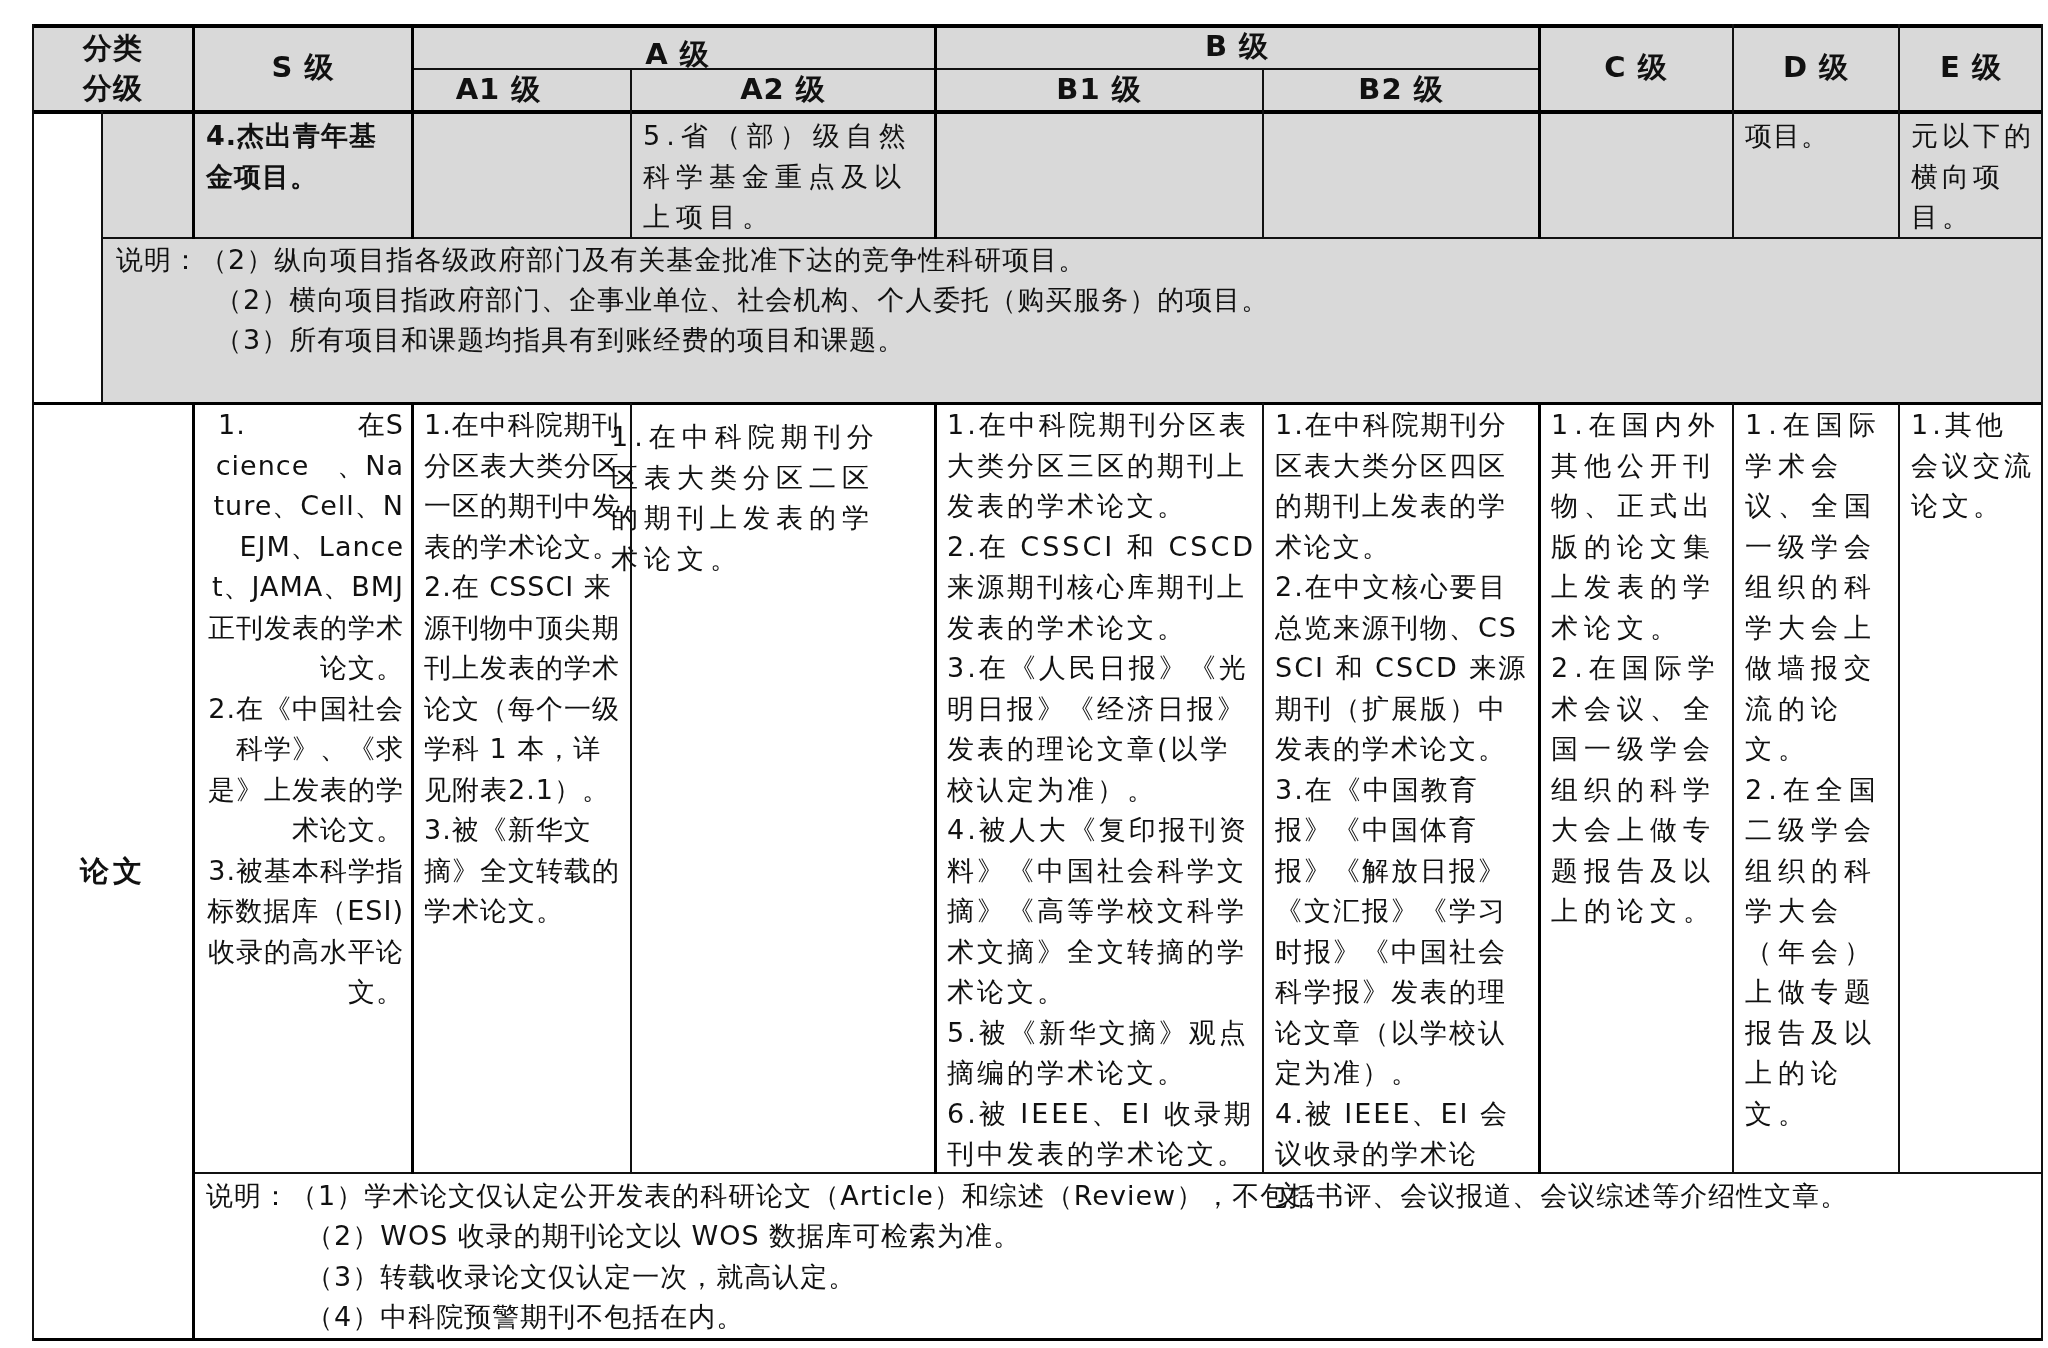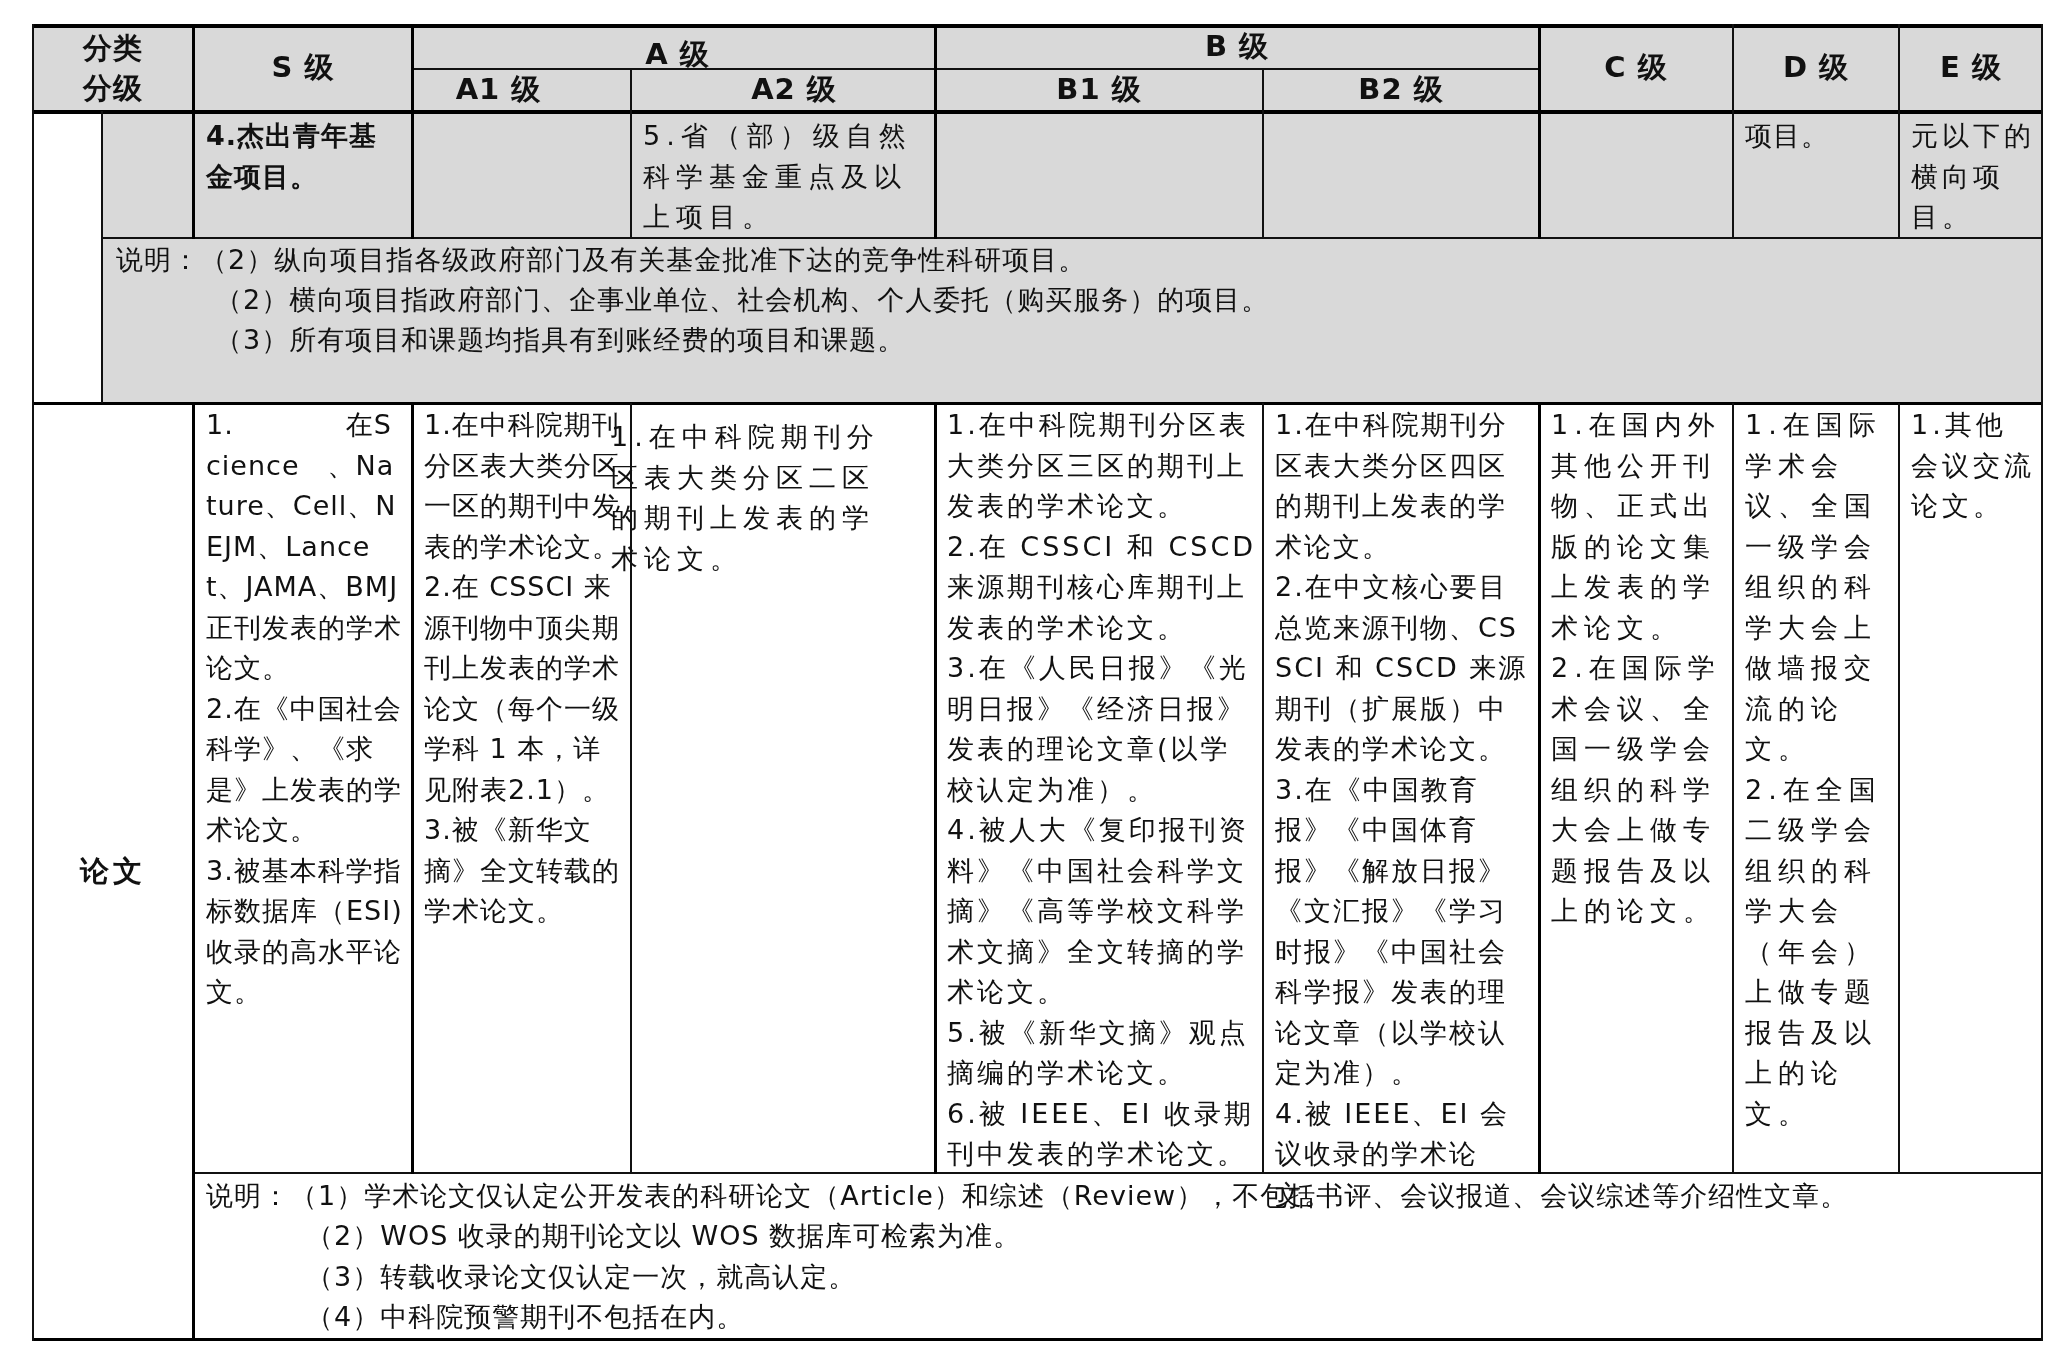--- a/index.html
+++ b/index.html
@@ -45,21 +45,21 @@
   <div class="cell gray" style="left:102px; top:111px; width:1941px; height:128px;"></div>
   <div class="cell gray" style="left:102px; top:239px; width:1941px; height:164px;"></div>
 
   <div class="hdr hdr-corner" style="left:32px; top:25px; width:162px; height:86px;">
     <span>分类</span>
     <span>分级</span>
   </div>
   <div class="hdr" style="left:194px; top:25px; width:218px; height:86px;">S 级</div>
   <div class="hdr" style="left:416px; top:25px; width:523px; height:60px;">A 级</div>
   <div class="hdr" style="left:389px; top:69px; width:219px; height:42px;">A1 级</div>
-  <div class="hdr" style="left:631px; top:69px; width:304px; height:42px;margin-left:11px;">A2 级</div>
+  <div class="hdr" style="left:631px; top:69px; width:304px; height:42px;">A2 级</div>
   <div class="hdr" style="left:935px; top:25px; width:604px; height:44px;">B 级</div>
   <div class="hdr" style="left:935px; top:69px; width:328px; height:42px;">B1 级</div>
   <div class="hdr" style="left:1263px; top:69px; width:276px; height:42px;">B2 级</div>
   <div class="hdr" style="left:1539px; top:25px; width:194px; height:86px;">C 级</div>
   <div class="hdr" style="left:1733px; top:25px; width:166px; height:86px;">D 级</div>
   <div class="hdr" style="left:1899px; top:25px; width:144px; height:86px;">E 级</div>
 
   <div class="txt" style="left:206px; top:116px; width:198px;font-weight:bold;">4.杰出青年基金项目。</div>
   <div class="txt" style="left:424px; top:116px; width:198px;"></div>
   <div class="txt" style="left:643px; top:116px; width:285px; letter-spacing:6px;">5.省（部）级自然科学基金重点及以上项目。</div>
@@ -68,21 +68,21 @@
   <div class="txt" style="left:1551px; top:116px; width:176px;"></div>
   <div class="txt" style="left:1745px; top:116px; width:148px;">项目。</div>
   <div class="txt" style="left:1911px; top:116px; width:125px; letter-spacing:4px;">元以下的横向项目。</div>
 
   <div class="note" style="left:116px; top:240px;">说明：（2）纵向项目指各级政府部门及有关基金批准下达的竞争性科研项目。</div>
   <div class="note" style="left:215px; top:280px;">（2）横向项目指政府部门、企事业单位、社会机构、个人委托（购买服务）的项目。</div>
   <div class="note" style="left:215px; top:320px;">（3）所有项目和课题均指具有到账经费的项目和课题。</div>
 
   <div class="rowlabel" style="left:32px; top:403px; width:162px; height:937px;">论文</div>
 
-  <div class="txt" style="left:206px; top:405px; width:198px;">1.　　　　在Science　、Nature、Cell、NEJM、Lancet、JAMA、BMJ 正刊发表的学术论文。
+  <div class="txt" style="left:206px; top:405px; width:198px;text-align:right;">1.　　　　在Science　、Nature、Cell、NEJM、Lancet、JAMA、BMJ 正刊发表的学术论文。
 2.在《中国社会科学》、《求是》上发表的学术论文。
 3.被基本科学指标数据库（ESI)收录的高水平论文。</div>
   <div class="txt" style="left:424px; top:405px; width:198px;">1.在中科院期刊分区表大类分区一区的期刊中发表的学术论文。
 2.在 CSSCI 来源刊物中顶尖期刊上发表的学术论文（每个一级学科 1 本，详见附表2.1）。
 3.被《新华文摘》全文转载的学术论文。</div>
   <div class="txt" style="left:611px; top:405px; width:285px; letter-spacing:6px;margin-top:12px;">1.在中科院期刊分区表大类分区二区的期刊上发表的学术论文。</div>
   <div class="txt" style="left:947px; top:405px; width:312px; letter-spacing:3px;">1.在中科院期刊分区表大类分区三区的期刊上发表的学术论文。
 2.在 CSSCI 和 CSCD 来源期刊核心库期刊上发表的学术论文。
 3.在《人民日报》《光明日报》《经济日报》发表的理论文章(以学校认定为准）。
 4.被人大《复印报刊资料》《中国社会科学文摘》《高等学校文科学术文摘》全文转摘的学术论文。

